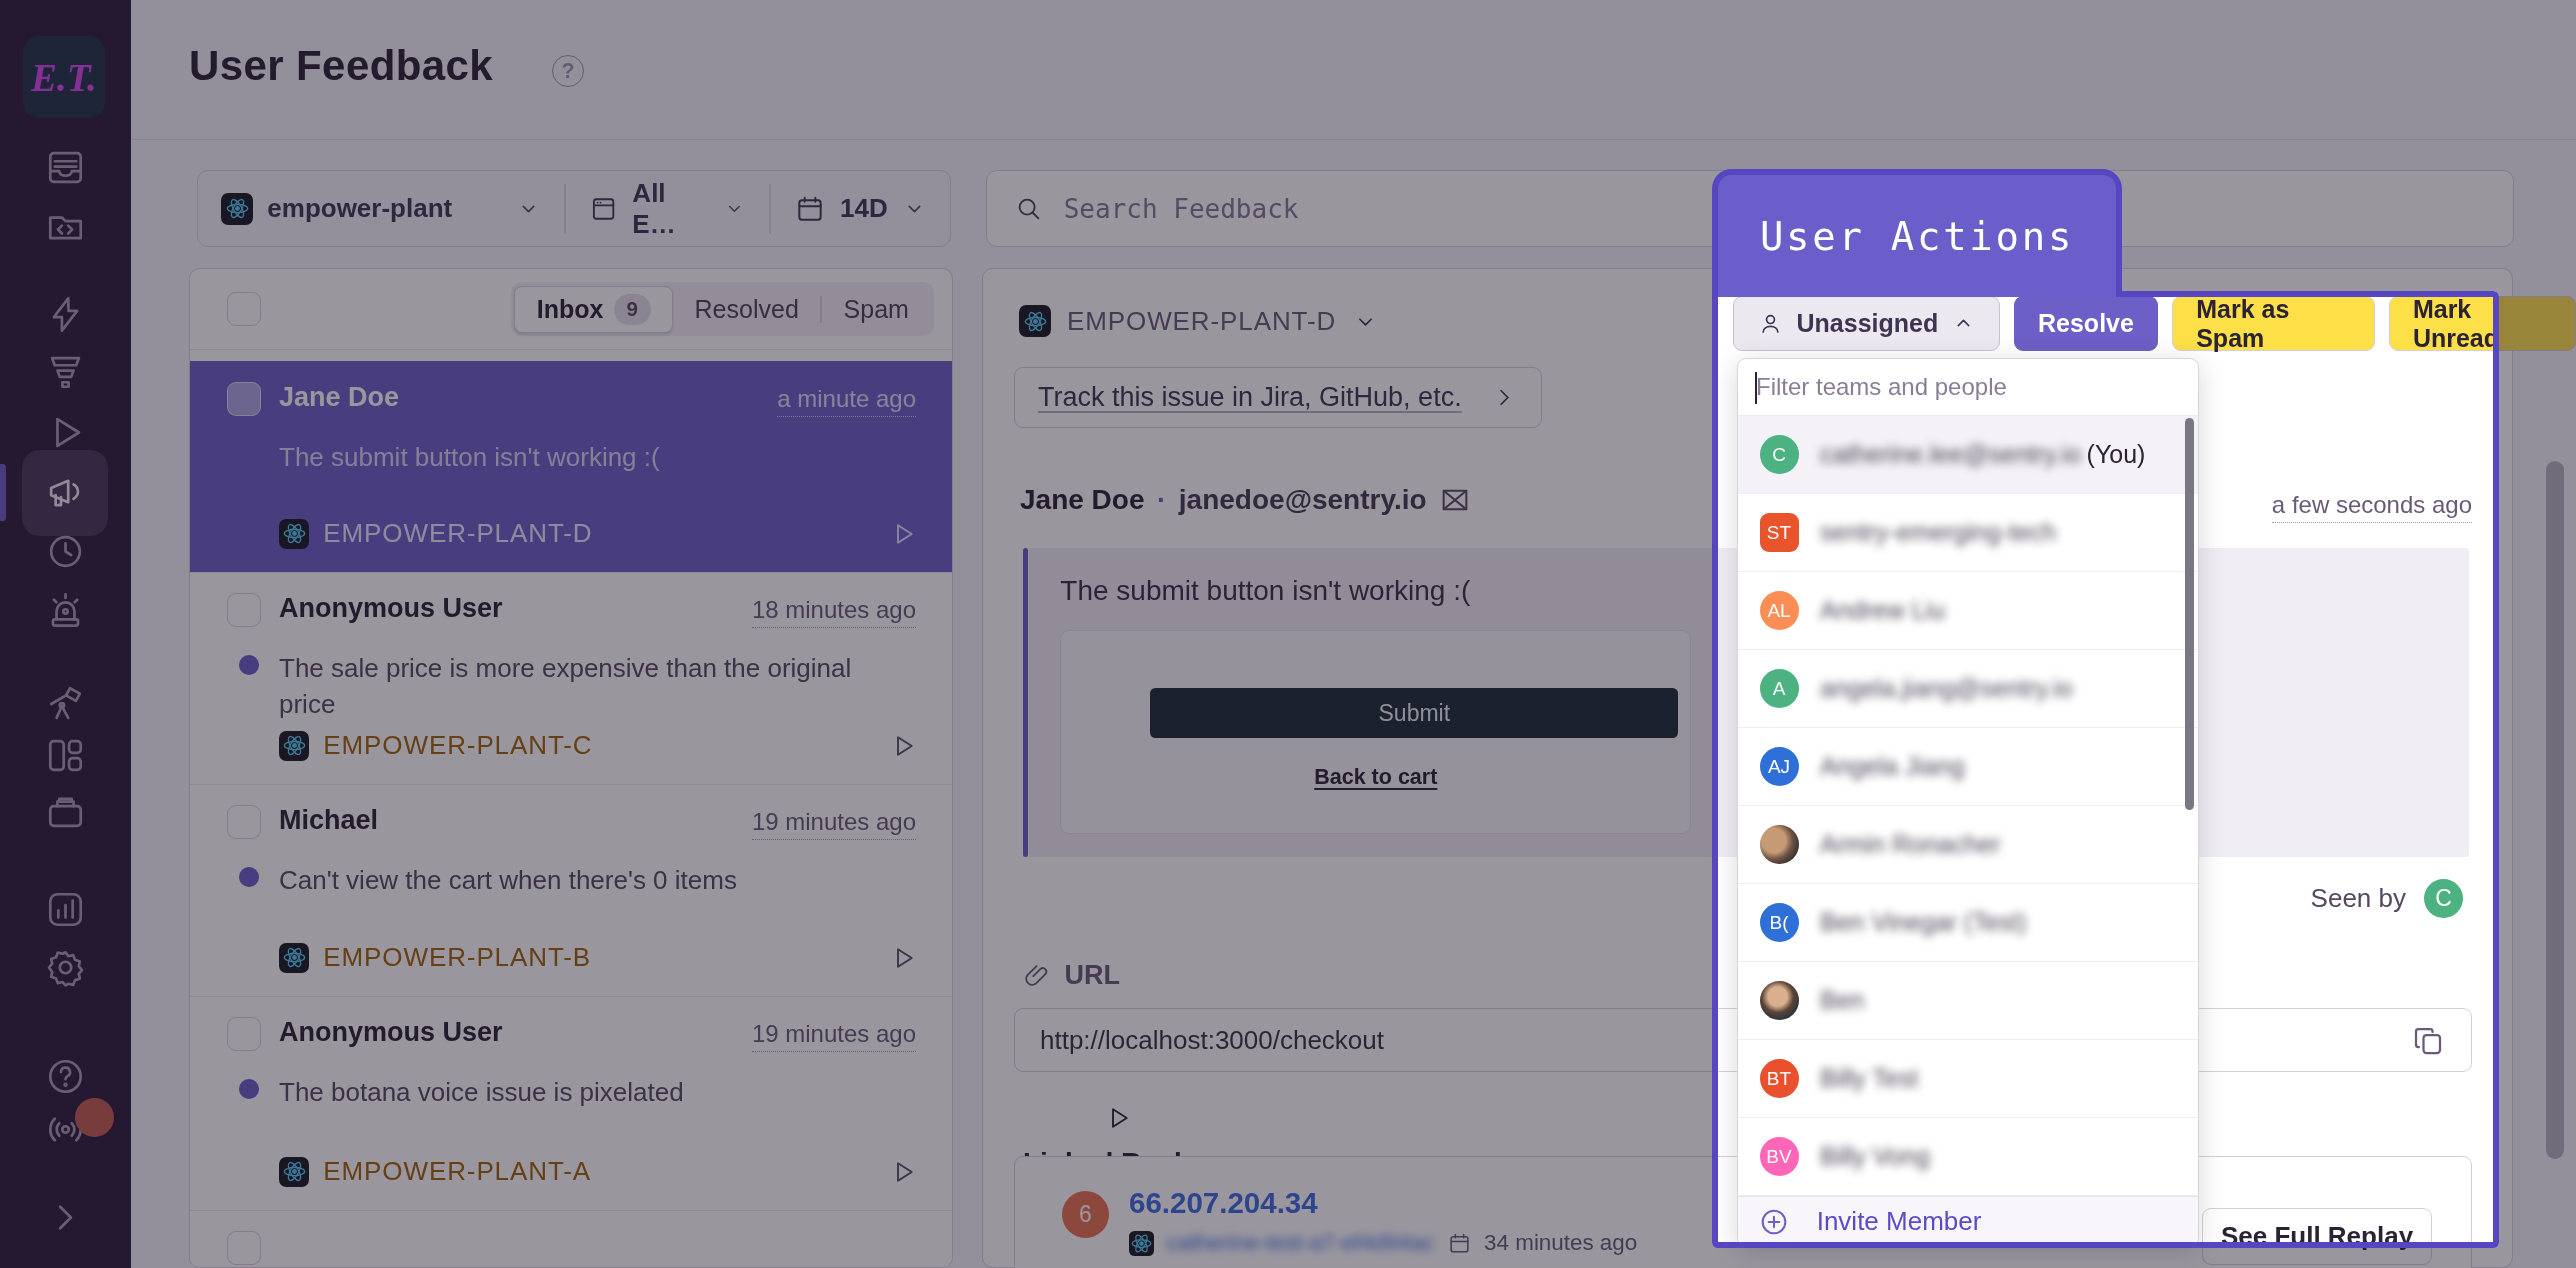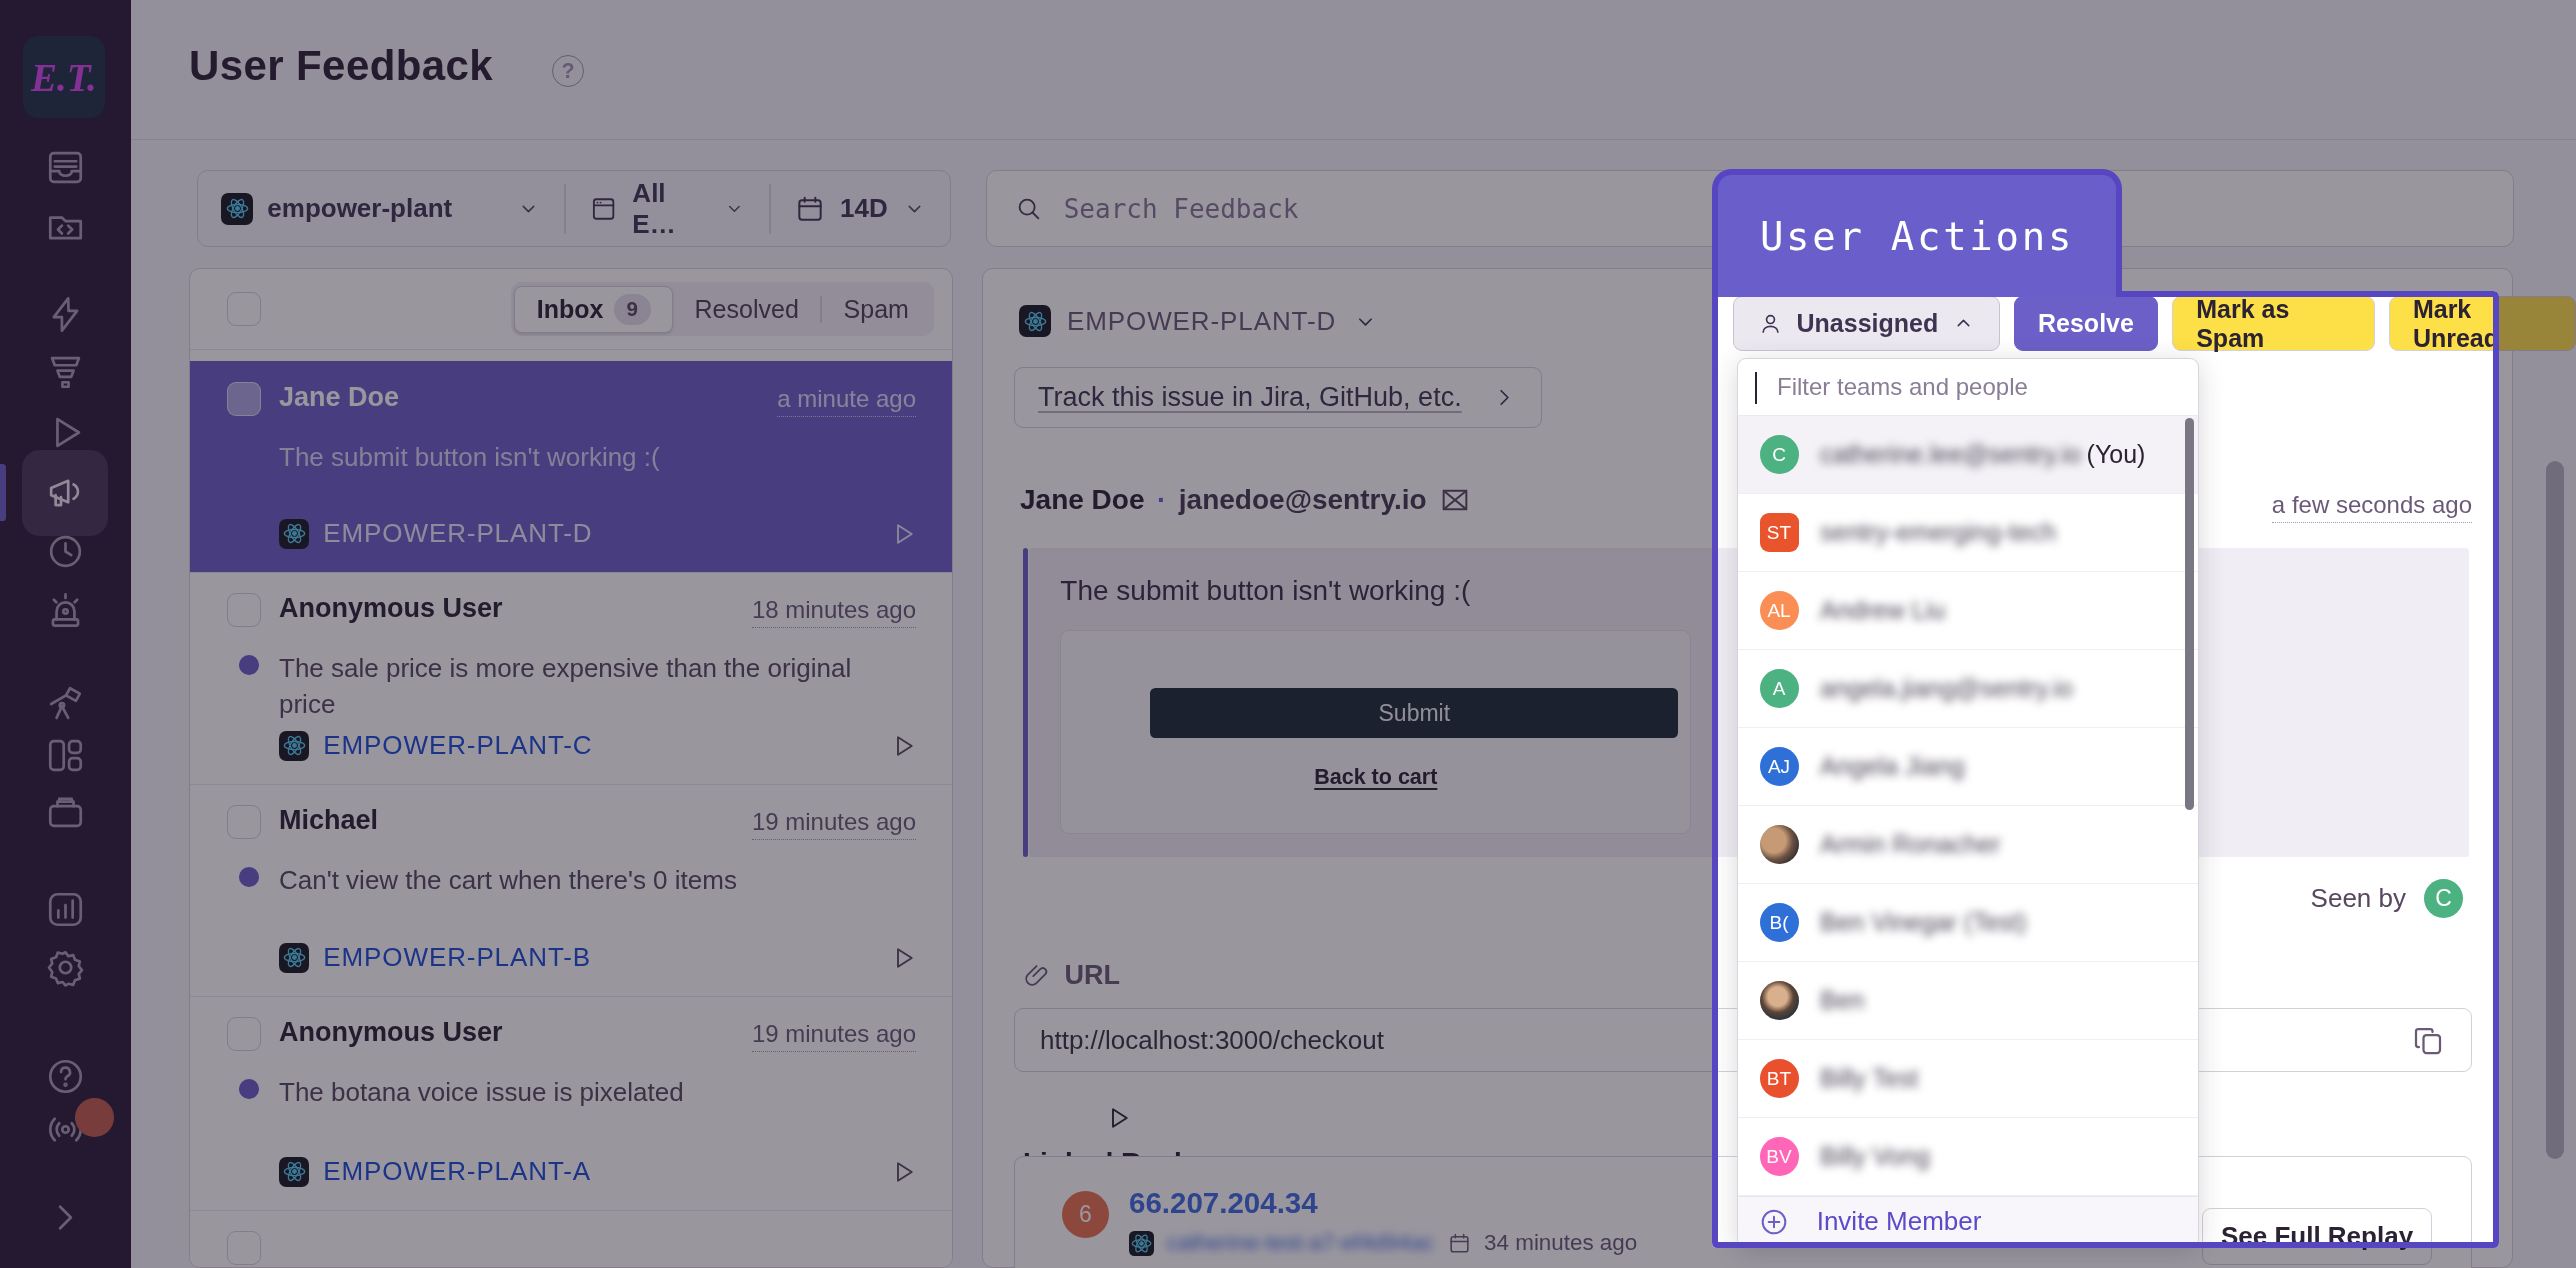--- a/index.html
+++ b/index.html
@@ -49,21 +49,21 @@
   .seg-badge { background:#e5dfe9; color:#57475f; border-radius:894px; font-size:20.6px; font-weight:bold; padding:3.6px 12.5px; }
   .segdiv { width:1.8px; height:27px; background:#d9d3de; }
 
   .fb-item { position:absolute; left:0; width:100%; border-top:0.9px solid #ece8f0; background:#fff; }
   .fb-item .checkbox { position:absolute; left:37px; top:19.7px; }
   .fb-name { position:absolute; left:89px; top:19.7px; font-size:27px; font-weight:bold; color:#2b2233; }
   .fb-time { position:absolute; right:36px; top:23px; font-size:24px; color:#6a5a78; border-bottom:1.8px dotted #a79bb4; padding-bottom:2.7px; }
   .fb-dot { position:absolute; left:49px; top:82px; width:19.7px; height:19.7px; border-radius:50%; background:#6C5FC7; }
   .fb-msg { position:absolute; left:89px; top:77px; width:617px; font-size:26px; line-height:36px; color:#57475f; }
   .fb-proj { position:absolute; left:89px; bottom:23px; display:flex; align-items:center; gap:14.3px;
-    font-size:26px; font-weight:500; letter-spacing:0.9px; color:#1d4ed8; }
+    font-size:26px; font-weight:500; letter-spacing:0.9px; color:#a16207; }
   .fb-proj .react-badge { width:30px; height:30px; }
   .fb-play { position:absolute; right:34px; bottom:23px; color:#57475f; }
   .fb-play svg { width:30px; height:30px; }
 
   .fb-item.selected { background:#6C5FC7; border-top:0.9px solid #6C5FC7; }
   .fb-item.selected .fb-name { color:#fff; }
   .fb-item.selected .fb-time { color:#e2ddf6; border-bottom-color:rgba(255,255,255,.65); }
   .fb-item.selected .fb-msg { color:#ddd7f2; }
   .fb-item.selected .fb-proj { color:#eeebfb; }
   .fb-item.selected .checkbox { background:rgba(255,255,255,.45); border-color:rgba(255,255,255,.6); }
@@ -123,21 +123,21 @@
   .actions-row { position:absolute; left:1733px; top:296px; display:flex; gap:14.3px; z-index:8; }
   .abtn { height:55px; border-radius:9px; display:flex; align-items:center; justify-content:center; gap:12.5px;
     font-size:25px; font-weight:bold; padding:0 23px; background:#fde047; border:1.8px solid #d5cfdc; color:#2b2233; }
   .abtn.assignee { background:#ece8f0; border-color:#c9c2d2; color:#3f3352; }
   .abtn.resolve { background:#6C5FC7; border-color:#6C5FC7; color:#fff; }
 
   
   .dropdown { position:absolute; left:1737px; top:358px; width:462px; background:#fff; border:0.9px solid #d9d4de;
     border-radius:9px; box-shadow:0 5.4px 27px rgba(43,34,51,.18); z-index:9; overflow:hidden; }
   .dd-filter { position:relative; height:57px; border-bottom:0.9px solid #eee9f1; display:flex; align-items:center; padding:0 18px; }
-  .dd-filter input { border:none; outline:none; width:100%; font-size:24px; color:#3a3242; font-family:"Liberation Sans", sans-serif;margin-left:21px; }
+  .dd-filter input { border:none; outline:none; width:100%; font-size:24px; color:#3a3242; font-family:"Liberation Sans", sans-serif; }
   .dd-filter input::placeholder { color:#8a7d96; }
   .caret { position:absolute; left:17px; top:12.5px; width:1.8px; height:32px; background:#2b2233; }
   .dd-row { position:relative; height:78px; display:flex; align-items:center; padding:0 21.5px; gap:21.5px; border-bottom:0.9px solid #f1edf4; }
   .dd-row.hover { background:#f4f2f6; }
   .dd-av { width:39px; height:39px; border-radius:50%; flex:none; color:#fff; font-size:19px; font-weight:500;
     display:flex; align-items:center; justify-content:center; }
   .mname { font-size:25px; color:#4b4455; filter:blur(4.5px); }
   .msuffix { font-size:25px; color:#2b2233; margin-left:5.4px; }
   .blurred { filter:blur(4.5px); }
   .dd-scrollthumb { position:absolute; right:3.6px; top:59px; width:9.8px; height:392px; background:#7b7684; border-radius:5.4px; z-index:3; }

